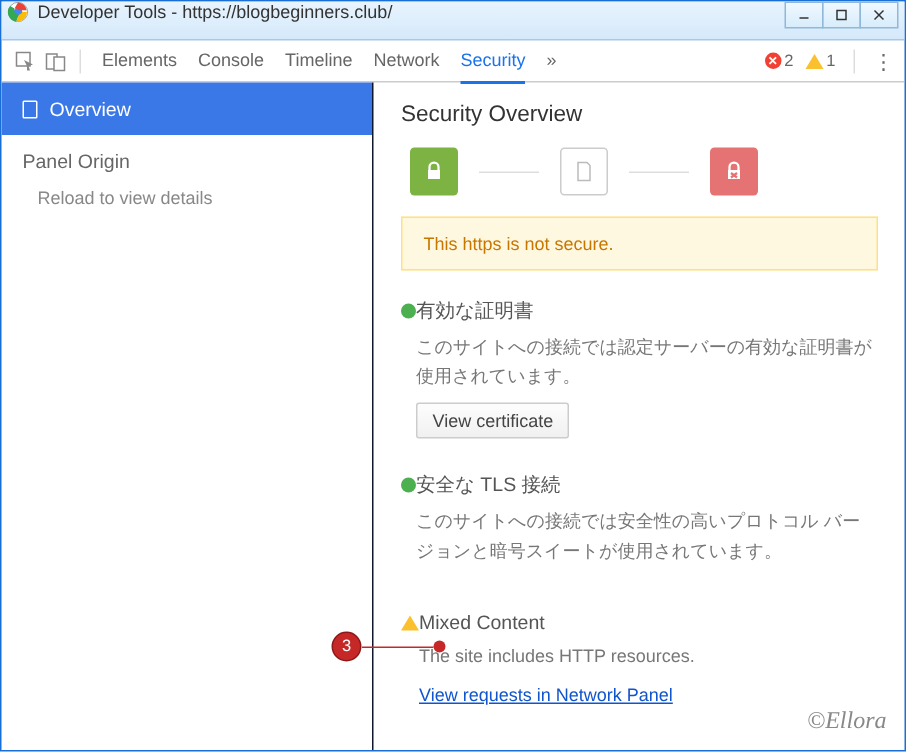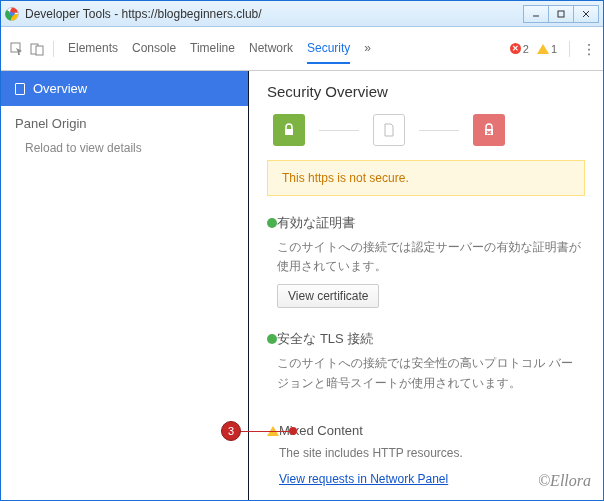--- a/index.html
+++ b/index.html
@@ -1,24 +1,24 @@
 <!DOCTYPE html>
 <html><head>
 <meta charset="utf-8">
 <style>
 * { margin: 0; padding: 0; box-sizing: border-box; font-family: "Segoe UI", Arial, sans-serif; }
 body { background: #fff; width: 604px; height: 501px; overflow: hidden; border: 1px solid #1a6fd6; position: relative; }
 
-.titlebar { height: 26px; background: linear-gradient(#e8f4fe, #d5e9fa); border-bottom: 1px solid #a8c8e8; display: flex; align-items: center; padding: 0 4px; font-size: 12px; color: #333; }
+.titlebar { height: 26px; background: linear-gradient(#e8f4fe, #d5e9fa); border-bottom: 1px solid #a8c8e8; display: flex; padding: 0 4px; font-size: 12px; color: #333; }
 .titlebar .title-text { flex: 1; padding-left: 2px; }
 .titlebar .chrome-icon { width: 14px; height: 14px; margin-right: 4px; }
 .win-btns { display: flex; gap: 0; }
 .win-btn { width: 26px; height: 18px; border: 1px solid #8fb8dc; background: linear-gradient(#f0f8ff,#d8ecfb); display: flex; align-items: center; justify-content: center; font-size: 9px; color: #333; margin-left: -1px; }
 
-.toolbar { height: 44px; border-bottom: 1px solid #ccc; display: flex; align-items: center; padding: 0 8px; font-size: 12px; color: #666; gap: 4px; }
+.toolbar { height: 28px; border-bottom: 1px solid #ccc; display: flex; align-items: center; padding: 0 8px; font-size: 12px; color: #666; gap: 4px; }
 .toolbar .tb-icon { width: 16px; height: 16px; display: flex; align-items: center; justify-content: center; color: #888; }
 .toolbar .sep { width: 1px; height: 16px; background: #ddd; margin: 0 4px; }
 .tabs { display: flex; gap: 14px; flex: 1; padding-left: 6px; }
 .tab { cursor: pointer; padding: 7px 0; color: #666; }
 .tab.active { color: #1a73e8; border-bottom: 2px solid #1a73e8; }
 .tb-right { display: flex; align-items: center; gap: 8px; }
 .err-badge { display: flex; align-items: center; gap: 2px; font-size: 11px; }
 .err-circle { width: 11px; height: 11px; border-radius: 50%; background: #f04134; color: #fff; font-size: 8px; display: flex; align-items: center; justify-content: center; font-weight: bold; }
 .warn-tri { width: 0; height: 0; border-left: 6px solid transparent; border-right: 6px solid transparent; border-bottom: 10px solid #fbc02d; position: relative; }
 .menu-dots { font-size: 14px; color: #666; letter-spacing: -1px; }

